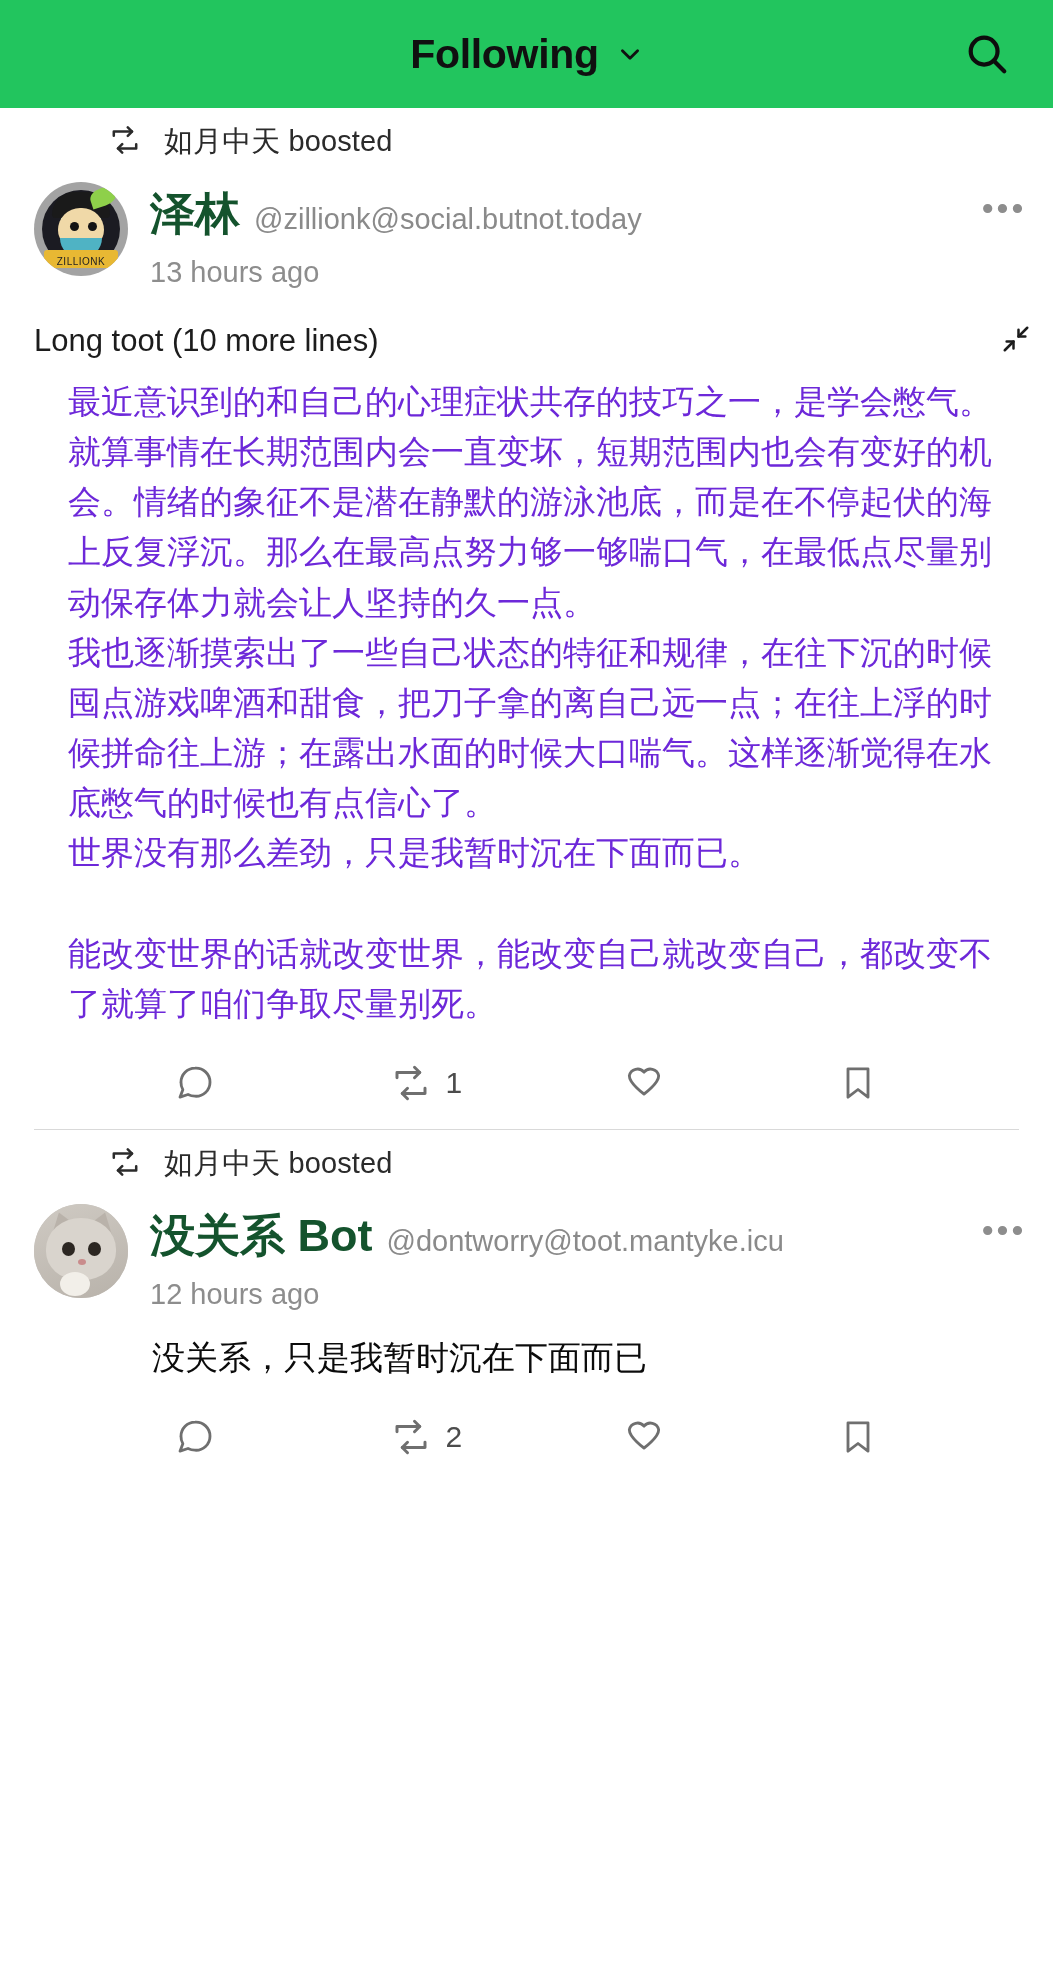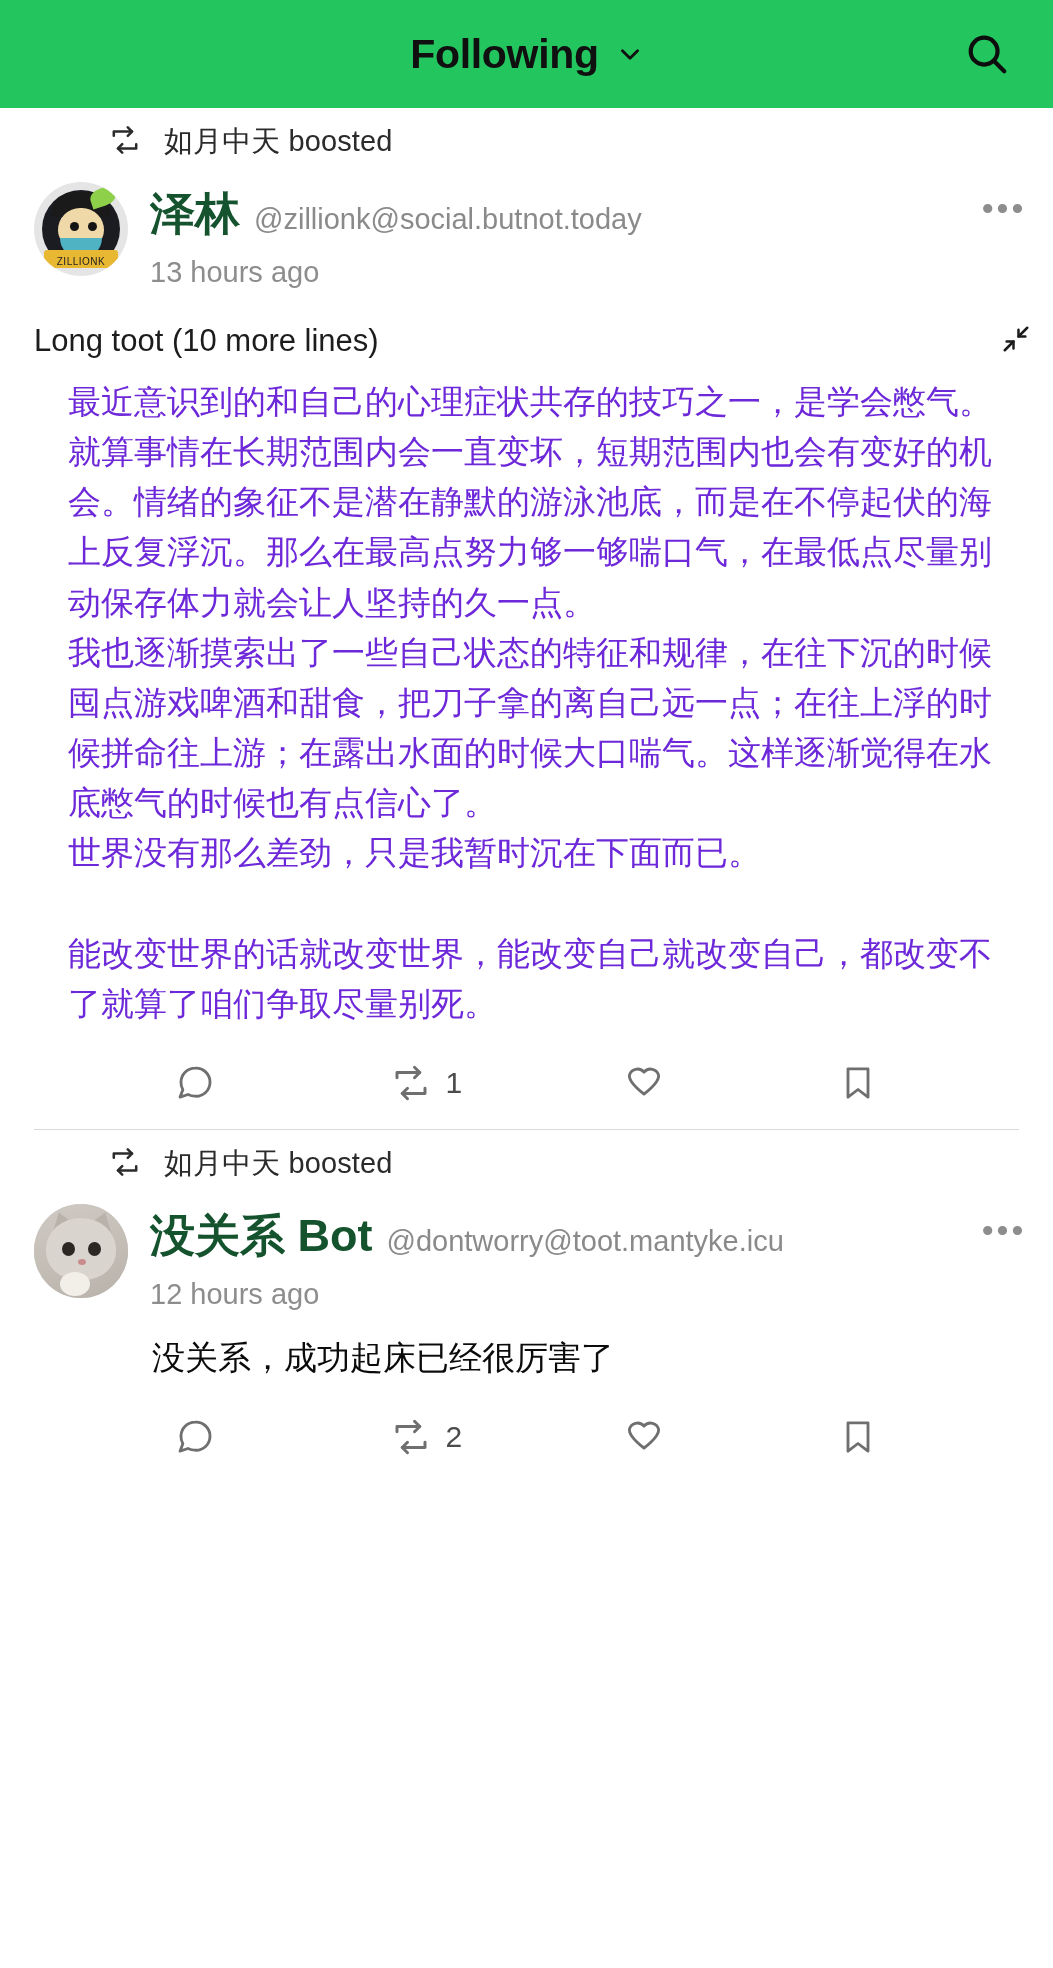--- a/index.html
+++ b/index.html
@@ -78,21 +78,21 @@
   }
   .avatar {
     width: 94px;
     height: 94px;
     border-radius: 50%;
     flex: none;
     overflow: hidden;
     background: #dddddd;
     position: relative;
   }
-  .avatar.avatar-1 { background: #e5e5e5; }
+  .avatar.avatar-1 { background: #a3a3a3; }
   .avatar.avatar-2 { background: #c9c5c0; }
 
   .names { flex: 1; min-width: 0; padding-top: 2px; }
   .name-row {
     display: flex;
     align-items: baseline;
     gap: 14px;
     flex-wrap: nowrap;
   }
   .display-name {
@@ -426,21 +426,21 @@
       <div class="names">
         <div class="name-row">
           <span class="display-name">没关系 Bot</span>
           <span class="handle">@dontworry@toot.mantyke.icu</span>
         </div>
         <div class="timestamp">12 hours ago</div>
       </div>
       <div class="more-btn">•••</div>
     </div>
 
-    <div class="post-body-2">没关系，成功起床已经很厉害了</div>
+    <div class="post-body-2">没关系，只是我暂时沉在下面而已</div>
 
     <div class="actions">
       <div class="action">
         <svg width="40" height="40" viewBox="0 0 24 24" fill="none" stroke="#6f6f6f" stroke-width="1.7" stroke-linecap="round" stroke-linejoin="round">
             <path d="M21 11.5a8.4 8.4 0 0 1-9 8.4 9.2 9.2 0 0 1-4.2-1L3 20.5l1.7-4.5A8.3 8.3 0 0 1 3.6 11.5 8.4 8.4 0 0 1 12 3.1a8.4 8.4 0 0 1 9 8.4z"></path>
           </svg>
         <span class="count"></span>
       </div>
       <div class="action">
         <svg width="42" height="36" viewBox="0 0 24 20" fill="none" stroke="#6f6f6f" stroke-width="1.7" stroke-linecap="round" stroke-linejoin="round">

